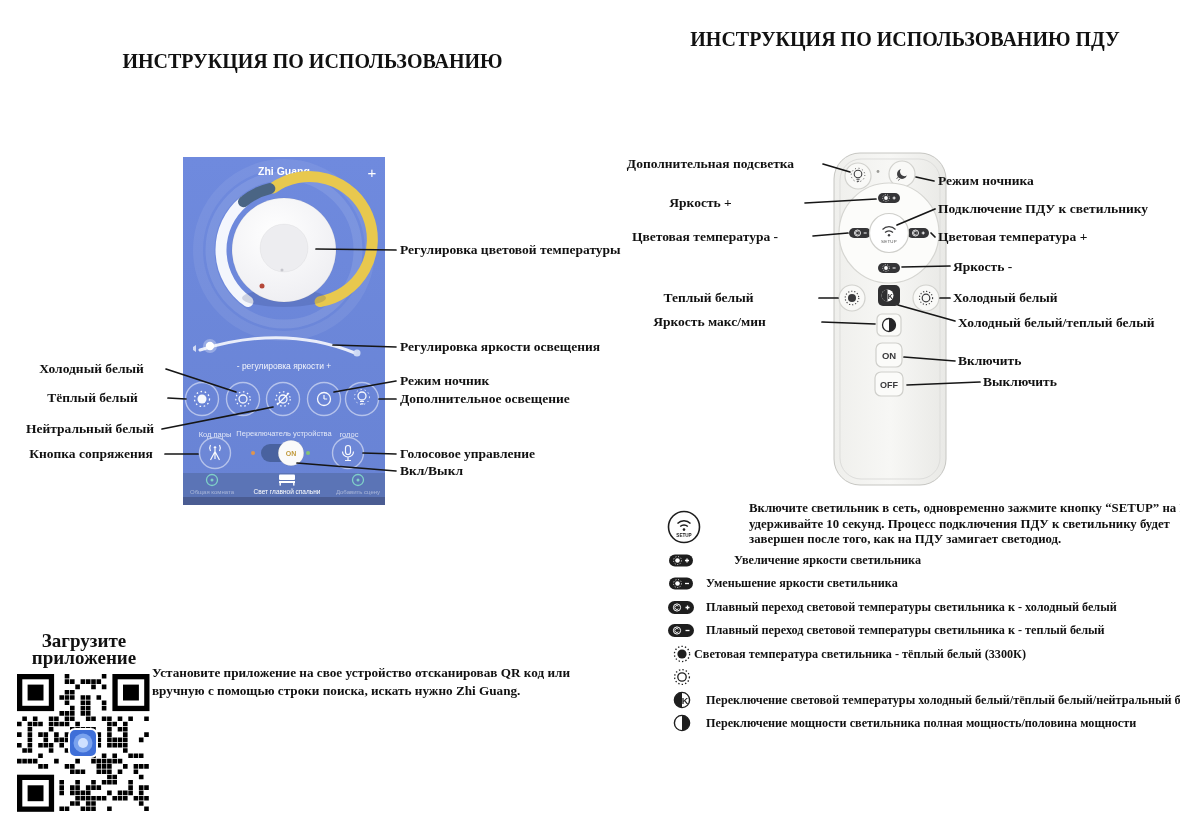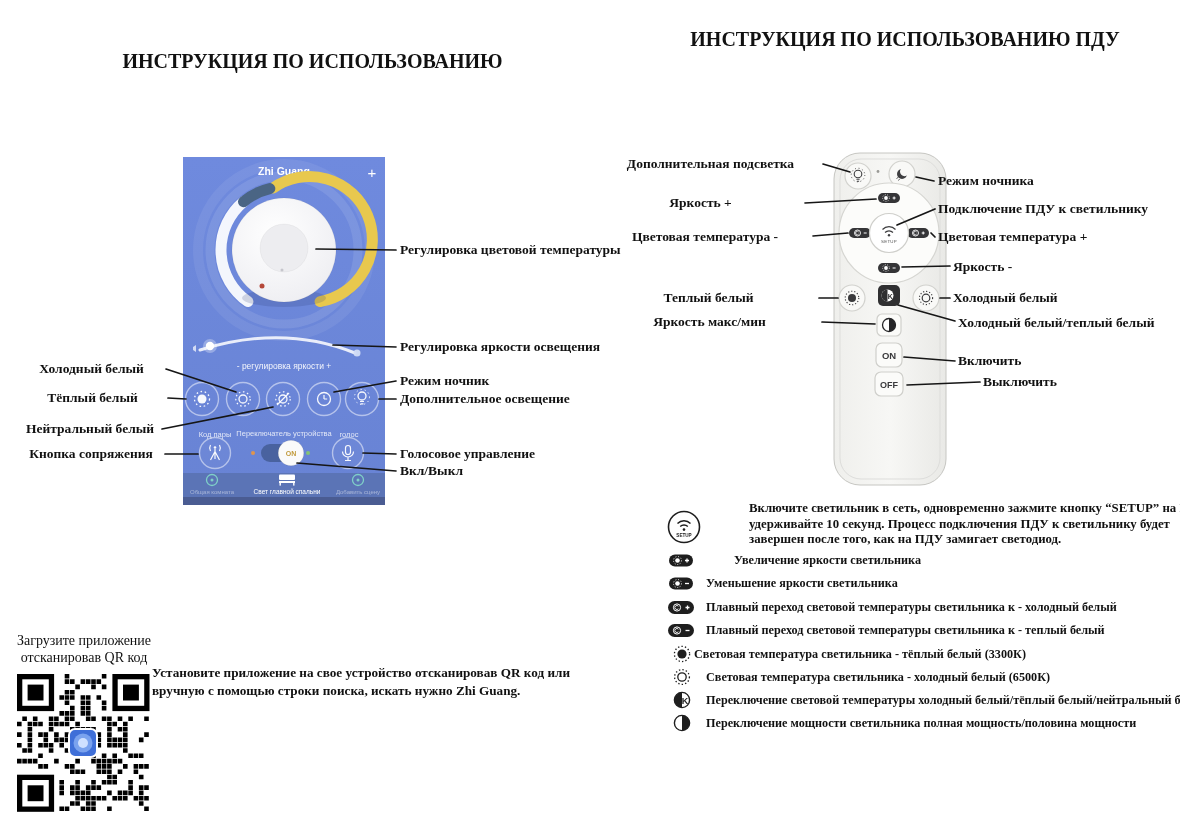--- a/index.html
+++ b/index.html
@@ -3,21 +3,21 @@
 <meta charset="utf-8">
 <style>
   html,body{margin:0;padding:0;background:#fff;}
   #canvas{position:relative;width:1180px;height:825px;background:#fff;overflow:hidden;
           font-family:"Liberation Serif","DejaVu Serif",serif;color:#111;}
   .abs{position:absolute;}
   .title{font-weight:bold;font-size:20px;text-align:center;line-height:26px;white-space:pre-line;}
   .lbl{position:absolute;font-weight:bold;font-size:13.5px;line-height:16px;white-space:nowrap;color:#111;}
   .lbl.r{text-align:center;}
   .para{position:absolute;font-weight:bold;font-size:13.2px;line-height:17.5px;color:#111;}
-  .qr-cap{position:absolute;font-weight:normal;font-size:14px;line-height:16.5px;text-align:center;color:#111;}
+  .qr-cap{position:absolute;font-weight:bold;font-size:19px;line-height:16.5px;text-align:center;color:#111;}
   .leg-text{position:absolute;font-weight:bold;font-size:12.2px;white-space:nowrap;color:#111;}
   .note{position:absolute;font-weight:bold;font-size:12.8px;line-height:15.5px;color:#111;margin-left:43px;}
   svg{display:block;}
   svg text{font-family:"Liberation Sans","DejaVu Sans",sans-serif;}
 </style>
 </head>
 <body>
 
 <div id="canvas">
 
@@ -377,21 +377,20 @@
   <svg class="abs" style="left:663px;top:644px" width="38" height="20" viewBox="0 0 38 20">
     <circle cx="19" cy="10" r="4.6" fill="#1e1e1e"></circle>
     <circle cx="19" cy="10" r="7.6" fill="none" stroke="#1e1e1e" stroke-width="1.3" stroke-dasharray="1.4 2.1"></circle>
   </svg>
   <div class="leg-text" style="left:694px;top:647px">Световая температура светильника - тёплый белый (3300К)</div>
 
   <svg class="abs" style="left:663px;top:667px" width="38" height="20" viewBox="0 0 38 20">
     <circle cx="19" cy="10" r="4.2" fill="none" stroke="#1e1e1e" stroke-width="1.3"></circle>
     <circle cx="19" cy="10" r="7.4" fill="none" stroke="#1e1e1e" stroke-width="1.3" stroke-dasharray="1.4 2.1"></circle>
   </svg>
-  <div class="leg-text" style="left:706px;top:670px">Световая температура светильника - холодный белый (6500К)</div>
 
   <svg class="abs" style="left:663px;top:690px" width="38" height="20" viewBox="0 0 38 20">
     <circle cx="19" cy="10" r="7.6" fill="#ffffff" stroke="#1e1e1e" stroke-width="1.4"></circle>
     <path d="M 19 2.4 A 7.6 7.6 0 0 0 19 17.6 Z" fill="#1e1e1e"></path>
     <text x="22" y="13.6" text-anchor="middle" font-size="9" font-weight="bold" fill="#1e1e1e">K</text>
   </svg>
   <div class="leg-text" style="left:706px;top:693px">Переключение световой температуры холодный белый/тёплый белый/нейтральный белый</div>
 
   <svg class="abs" style="left:663px;top:713px" width="38" height="20" viewBox="0 0 38 20">
     <circle cx="19" cy="10" r="7.6" fill="#ffffff" stroke="#1e1e1e" stroke-width="1.4"></circle>

